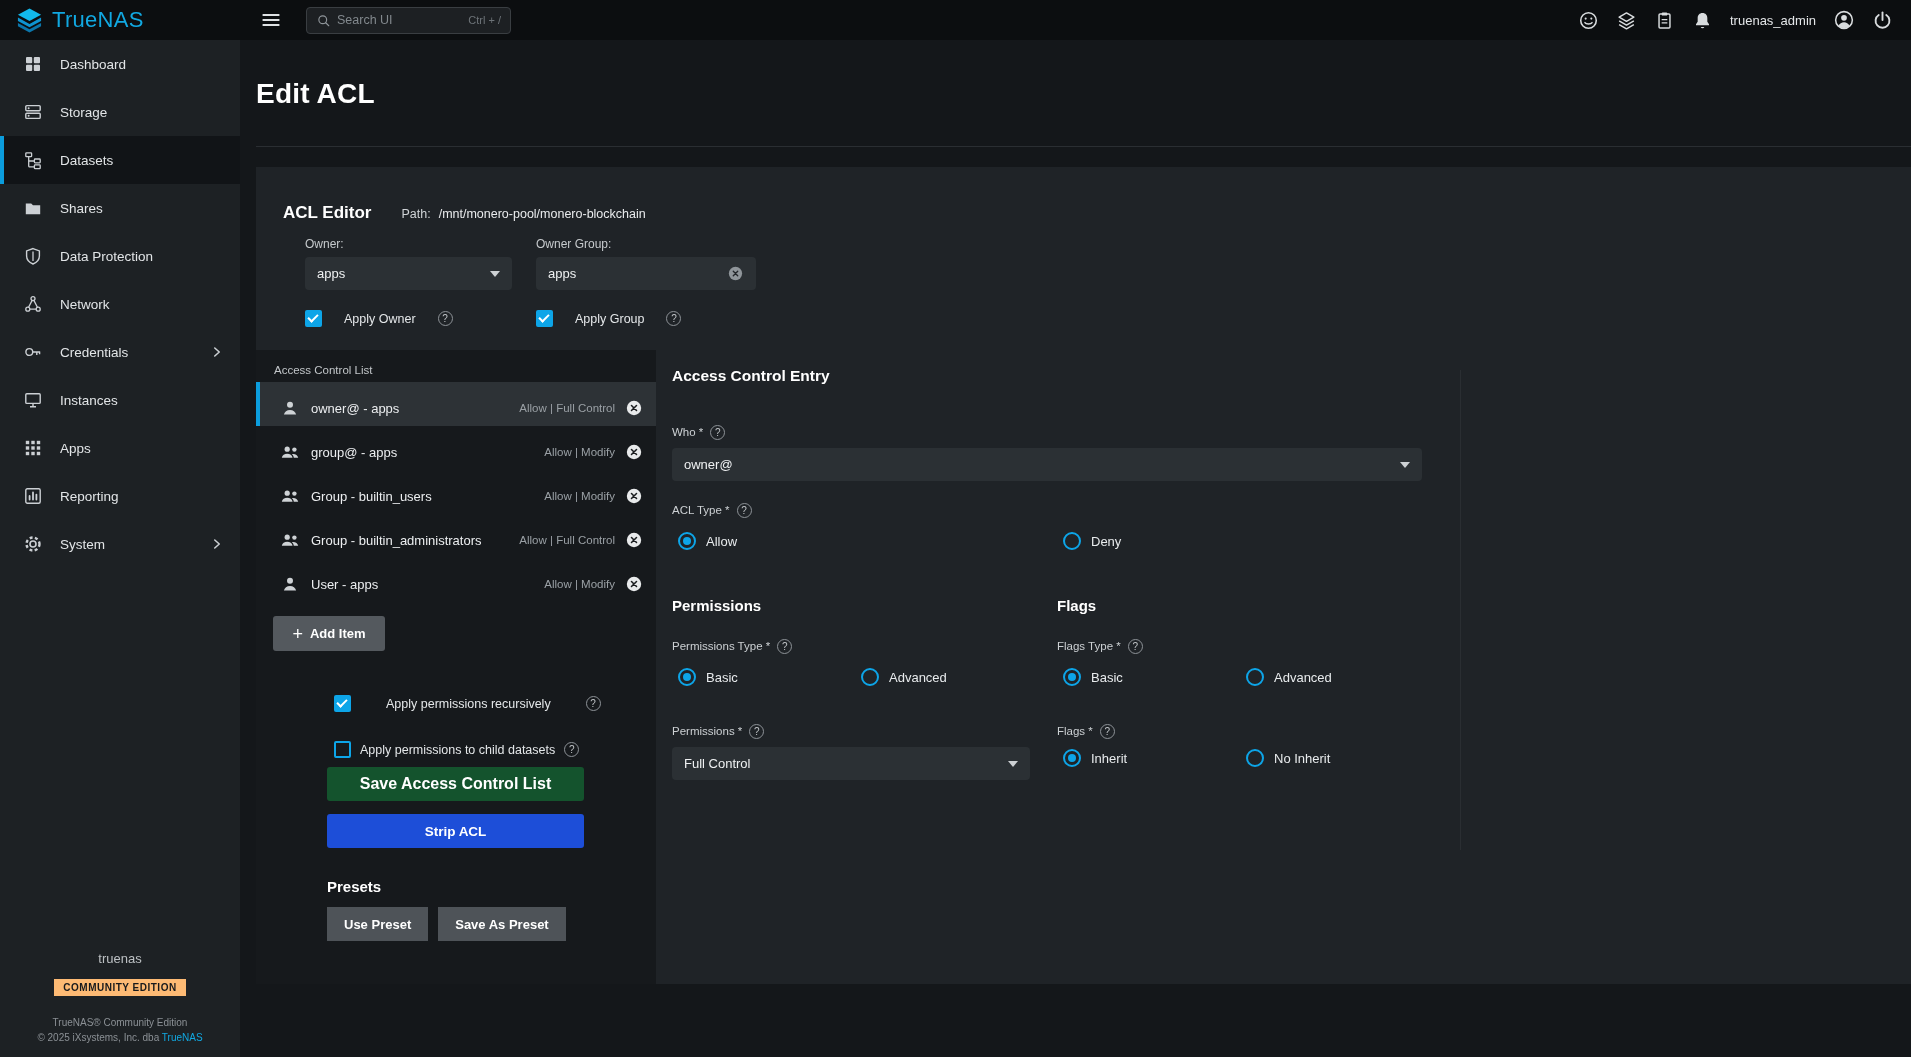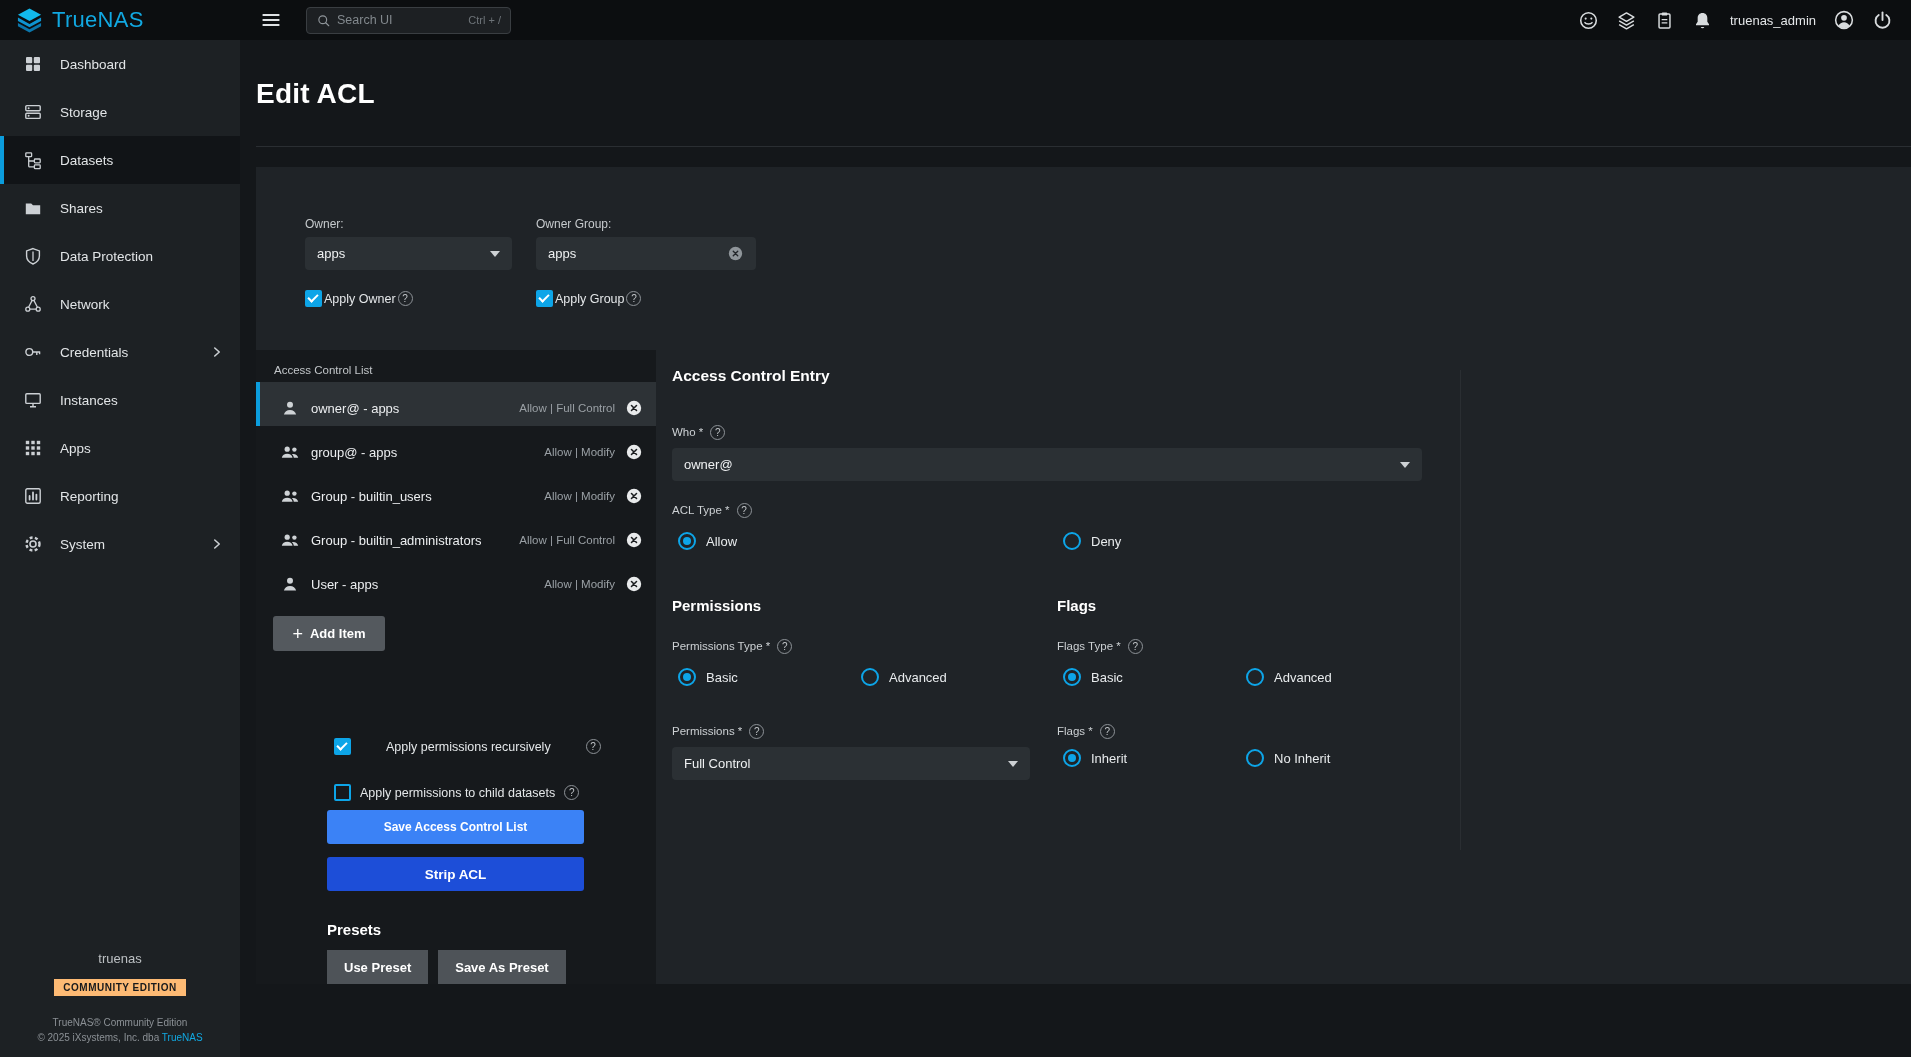--- a/index.html
+++ b/index.html
@@ -49,21 +49,21 @@
 .fields-row{display:flex;gap:24px;margin:14px 0 0 22px;}
 .field{display:flex;flex-direction:column;}
 .field-label{font-size:12px;color:#c6cacd;margin-bottom:6px;}
 .select,.text-input{height:33px;background:#2b3034;border-radius:4px;display:flex;align-items:center;padding:0 12px;font-size:13px;color:#eff1f2;}
 .select{justify-content:space-between;cursor:pointer;}
 .owner-select{width:207px;}
 .owner-group{width:220px;justify-content:space-between;gap:8px;}
 .owner-group input{flex:1;min-width:0;background:transparent;border:none;outline:none;color:#eff1f2;font-size:13px;font-family:inherit;}
 .caret{width:0;height:0;border-left:5px solid transparent;border-right:5px solid transparent;border-top:6px solid #cdd1d4;flex:none;}
 .apply-row{display:flex;margin:20px 0 0 22px;align-items:center;}
-.apply-item{display:flex;align-items:center;gap:2px;}
+.apply-item{display:flex;align-items:center;gap:22px;}
 .apply-item.first{width:231px;}
 .checkbox{width:17px;height:17px;border-radius:2px;position:relative;background:#0da5e8;cursor:pointer;flex:none;}
 .checkbox::after{content:'';position:absolute;left:3px;top:4px;width:8px;height:4px;border-left:2px solid #fff;border-bottom:2px solid #fff;transform:rotate(-45deg);}
 .checkbox.unchecked{background:transparent;border:2px solid #0da5e8;}
 .checkbox.unchecked::after{display:none;}
 .cb-label{font-size:12.5px;color:#e4e7e9;}
 .help{width:15px;height:15px;border-radius:50%;border:1px solid #8d9297;color:#c0c4c7;font-size:10px;display:flex;align-items:center;justify-content:center;flex:none;cursor:pointer;}
 .help::after{content:'?';}
 
 
@@ -75,23 +75,23 @@
 .acl-item.selected{background:#2d3236;}
 .acl-item.selected::before{content:'';position:absolute;left:0;top:0;bottom:0;width:4px;background:#0b9ddd;}
 .acl-item .ic{color:#ced2d5;}
 .acl-name{margin-left:11px;font-size:13px;color:#eceef0;}
 .acl-perm{margin-left:auto;font-size:11.5px;color:#9aa0a5;margin-right:10px;}
 .remove-btn{background:none;border:none;cursor:pointer;display:flex;padding:0;}
 .add-item-btn{margin:14px 0 0 17px;width:112px;height:35px;background:#54595e;border:none;border-radius:3px;color:#fff;font-size:13px;font-weight:700;display:flex;align-items:center;justify-content:center;gap:7px;cursor:pointer;}
 .plus{font-size:18px;font-weight:400;line-height:14px;}
 .plus::after{content:'+';}
 .panel-cb{display:flex;align-items:center;gap:9px;margin-left:78px;}
-.panel-cb.first{margin-top:87px;gap:35px;}
+.panel-cb.first{margin-top:44px;gap:35px;}
 .panel-cb.second{margin-top:29px;}
-.primary-btn{margin:9px 0 0 71px;width:257px;height:34px;border:none;border-radius:3px;background:#3b82f6;color:#fff;font-size:12px;font-weight:700;cursor:pointer;display:block;}
+.primary-btn{margin:9px 0 0 71px;width:257px;height:34px;border:none;border-radius:3px;background:#14532d;color:#fff;font-size:16px;font-weight:700;cursor:pointer;display:block;}
 .danger-btn{margin:13px 0 0 71px;width:257px;height:34px;border:none;border-radius:3px;background:#1d4ed8;color:#fff;font-size:13.5px;font-weight:700;cursor:pointer;display:block;}
 .presets-heading{margin:30px 0 0 71px;font-size:15px;font-weight:700;}
 .presets-row{display:flex;gap:10px;margin:12px 0 0 71px;}
 .preset-btn{height:34px;padding:0 17px;background:#4e5358;border:none;border-radius:0;color:#fff;font-size:13px;font-weight:700;cursor:pointer;}
 
 
 .ace-form{flex:1;padding:16px 0 0 16px;position:relative;min-width:0;}
 .ace-form h2{font-size:15.5px;font-weight:700;line-height:19px;}
 .field-label-row{display:flex;align-items:center;gap:7px;}
 .small-label{font-size:11.5px;color:#ccd0d3;line-height:15px;}
@@ -380,20 +380,27 @@
     </div>
   </nav>
 
   <main class="main">
     <h1 class="page-title">Edit ACL</h1>
     <div class="title-divider"></div>
 
     <section class="card">
 
       <div class="card-top">
+        <div class="acl-head">
+          <h2>ACL Editor</h2>
+          <div class="path-line">
+            <span>Path:</span>
+            <span class="path-value">/mnt/monero-pool/monero-blockchain</span>
+          </div>
+        </div>
         <div class="fields-row">
           <div class="field">
             <span class="field-label">Owner:</span>
             <div class="select owner-select">
               <span>apps</span>
               <span class="caret"></span>
             </div>
           </div>
           <div class="field">
             <span class="field-label">Owner Group:</span>

